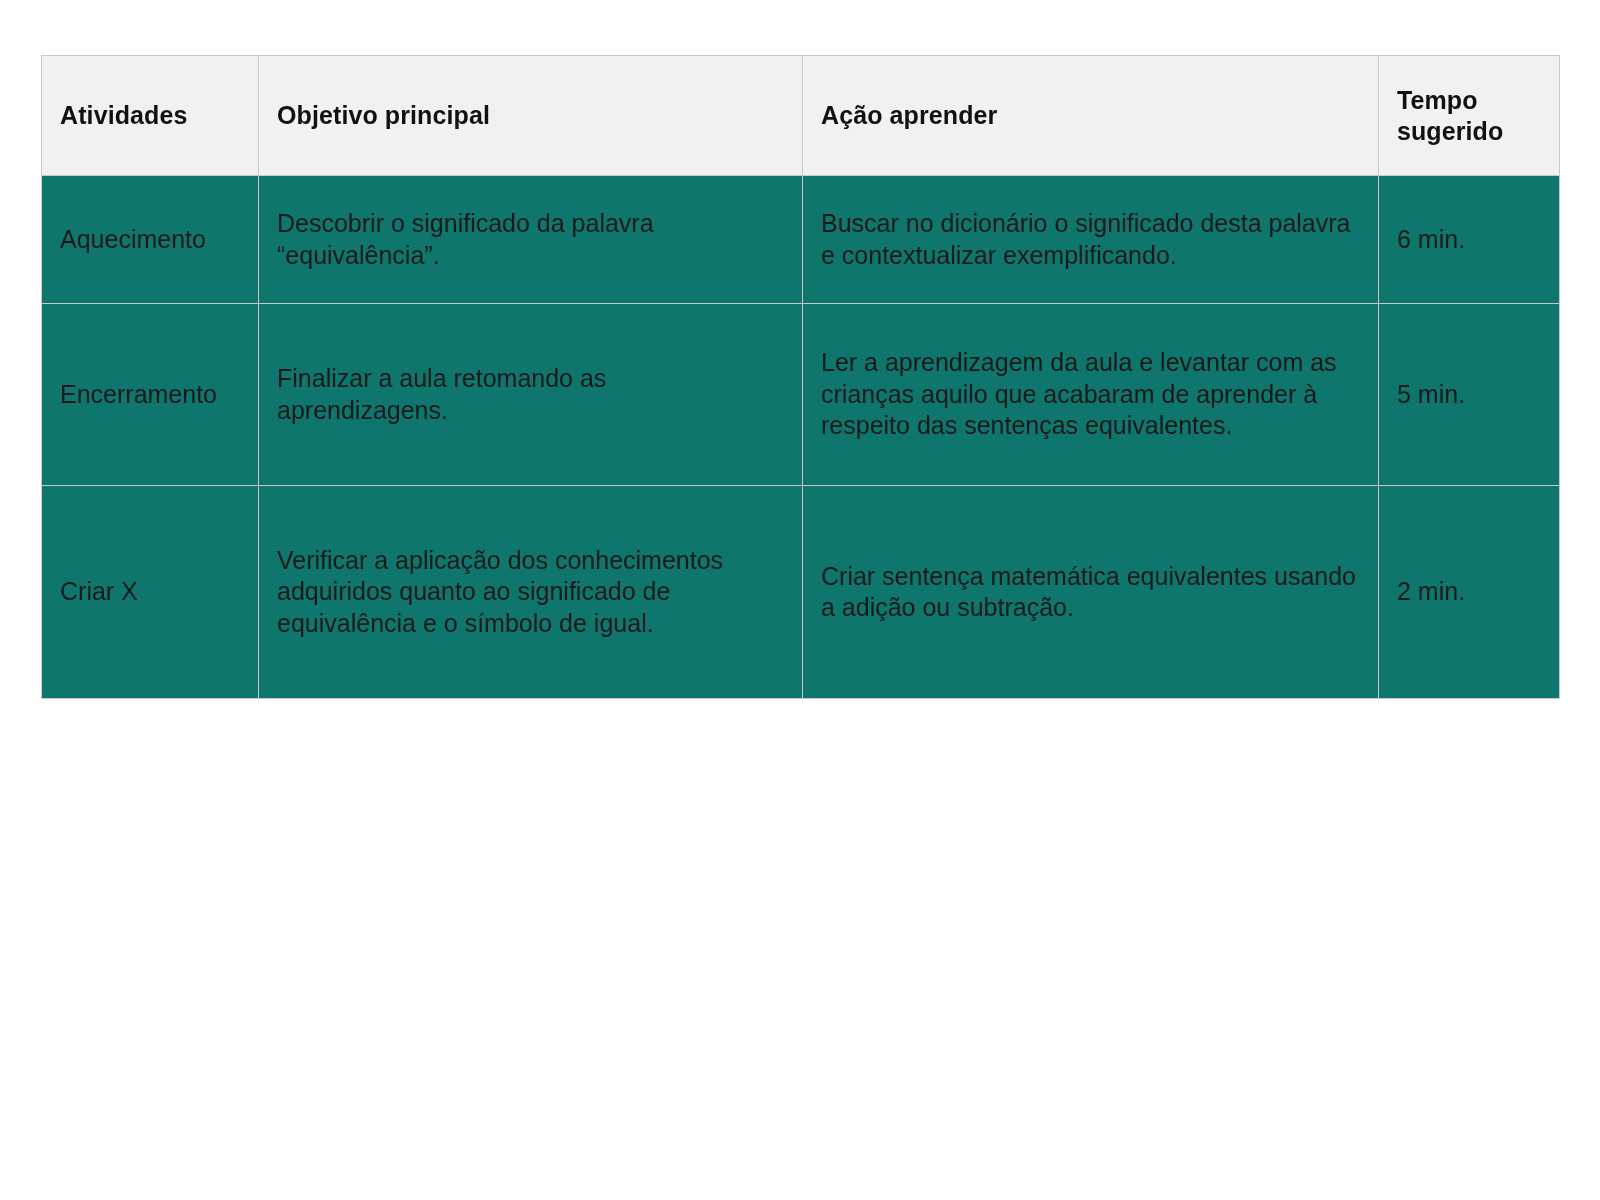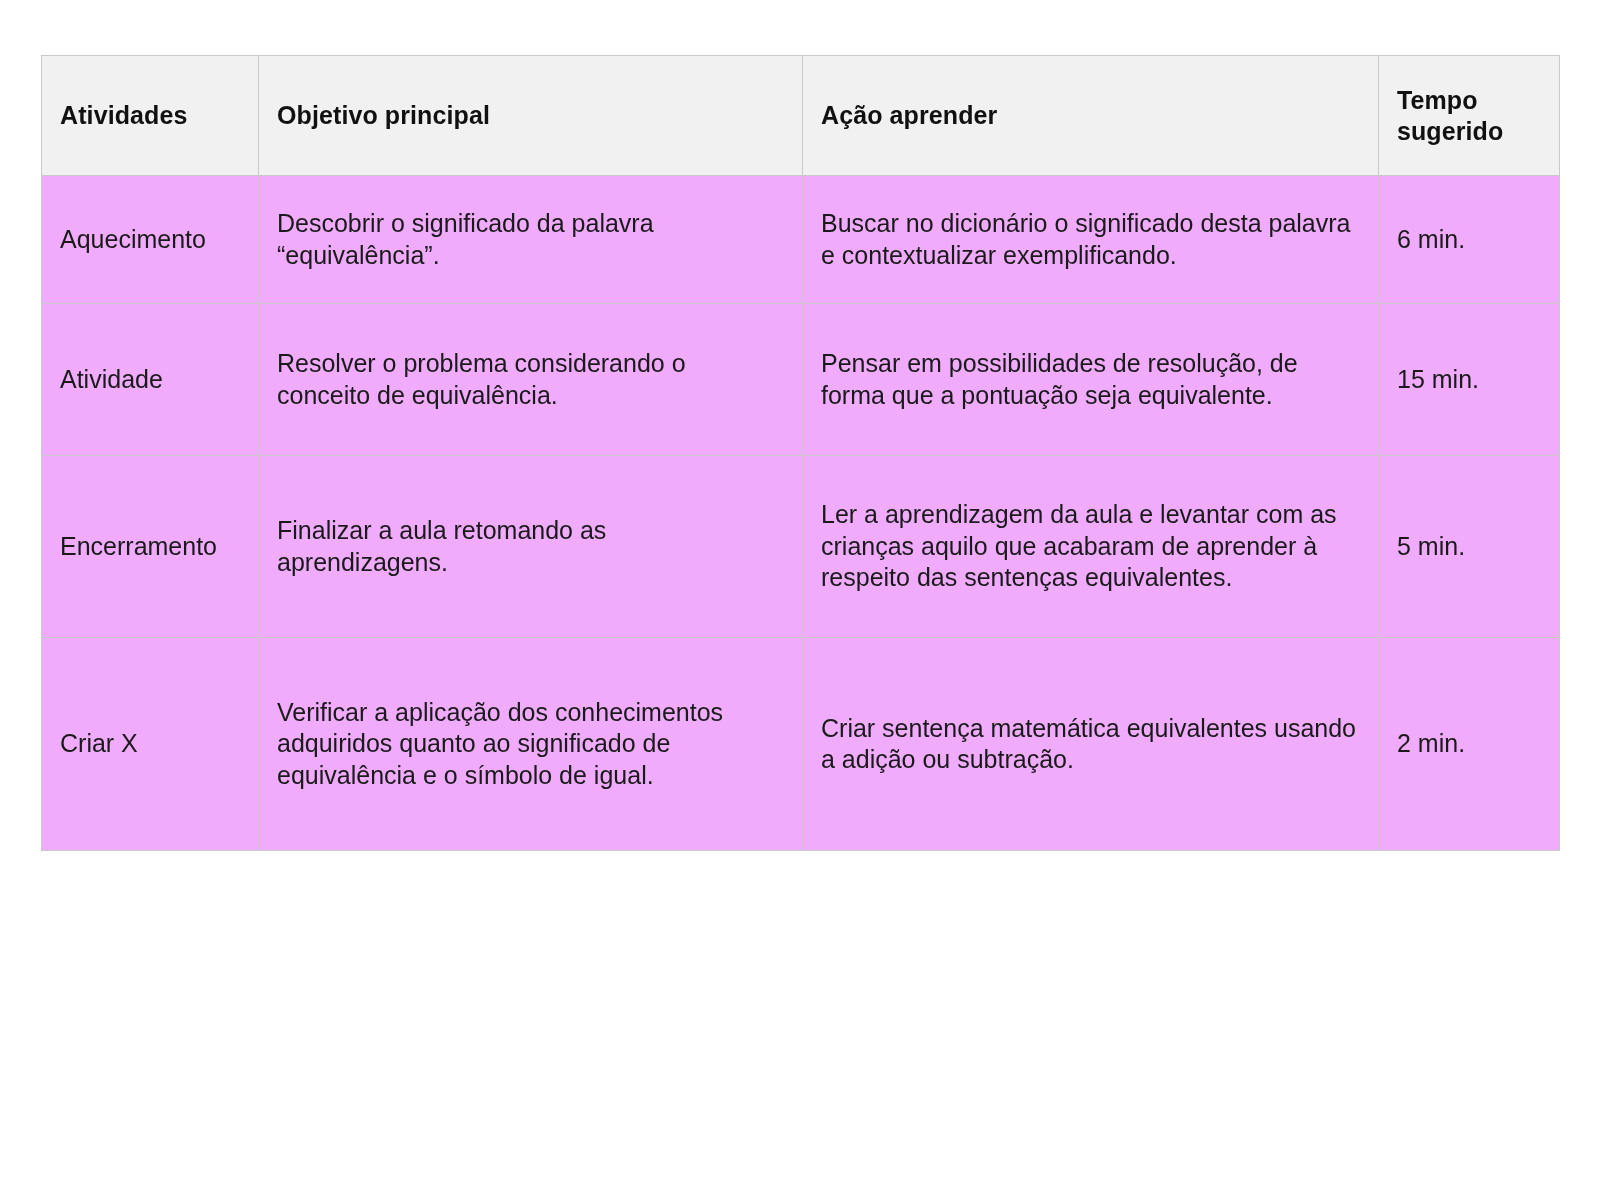--- a/index.html
+++ b/index.html
@@ -26,21 +26,21 @@
     position: absolute;
     left: 41px;
     top: 55px;
     width: 1518px;
   }
 
   table.plan-table {
     border-collapse: collapse;
     table-layout: fixed;
     width: 1518px;
-    background: #f0abfc;
+    background: #0f766e;
     padding-left: 44px;
   }
 
   table.plan-table col.c-atividades { width: 217px; }
   table.plan-table col.c-objetivo   { width: 544px; }
   table.plan-table col.c-acao       { width: 576px; }
   table.plan-table col.c-tempo      { width: 181px; }
 
   table.plan-table th,
   table.plan-table td {
@@ -117,26 +117,20 @@
           <th>Tempo sugerido</th>
         </tr>
       </thead>
       <tbody>
         <tr data-row="0">
           <td class="cell-atividade">Aquecimento</td>
           <td class="cell-objetivo">Descobrir o significado da palavra “equivalência”.</td>
           <td class="cell-acao">Buscar no dicionário o significado desta palavra e contextualizar exemplificando.</td>
           <td class="cell-tempo">6 min.</td>
         </tr>
-        <tr data-row="1">
-          <td class="cell-atividade">Atividade</td>
-          <td class="cell-objetivo">Resolver o problema considerando o conceito de equivalência.</td>
-          <td class="cell-acao">Pensar em possibilidades de resolução, de forma que a pontuação seja equivalente.</td>
-          <td class="cell-tempo">15 min.</td>
-        </tr>
         <tr data-row="3">
           <td class="cell-atividade">Encerramento</td>
           <td class="cell-objetivo">Finalizar a aula retomando as aprendizagens.</td>
           <td class="cell-acao">Ler a aprendizagem da aula e levantar com as crianças aquilo que acabaram de aprender à respeito das sentenças equivalentes.</td>
           <td class="cell-tempo">5 min.</td>
         </tr>
         <tr data-row="4">
           <td class="cell-atividade">Criar X</td>
           <td class="cell-objetivo">Verificar a aplicação dos conhecimentos adquiridos quanto ao significado de equivalência e o símbolo de igual.</td>
           <td class="cell-acao">Criar sentença matemática equivalentes usando a adição ou subtração.</td>

